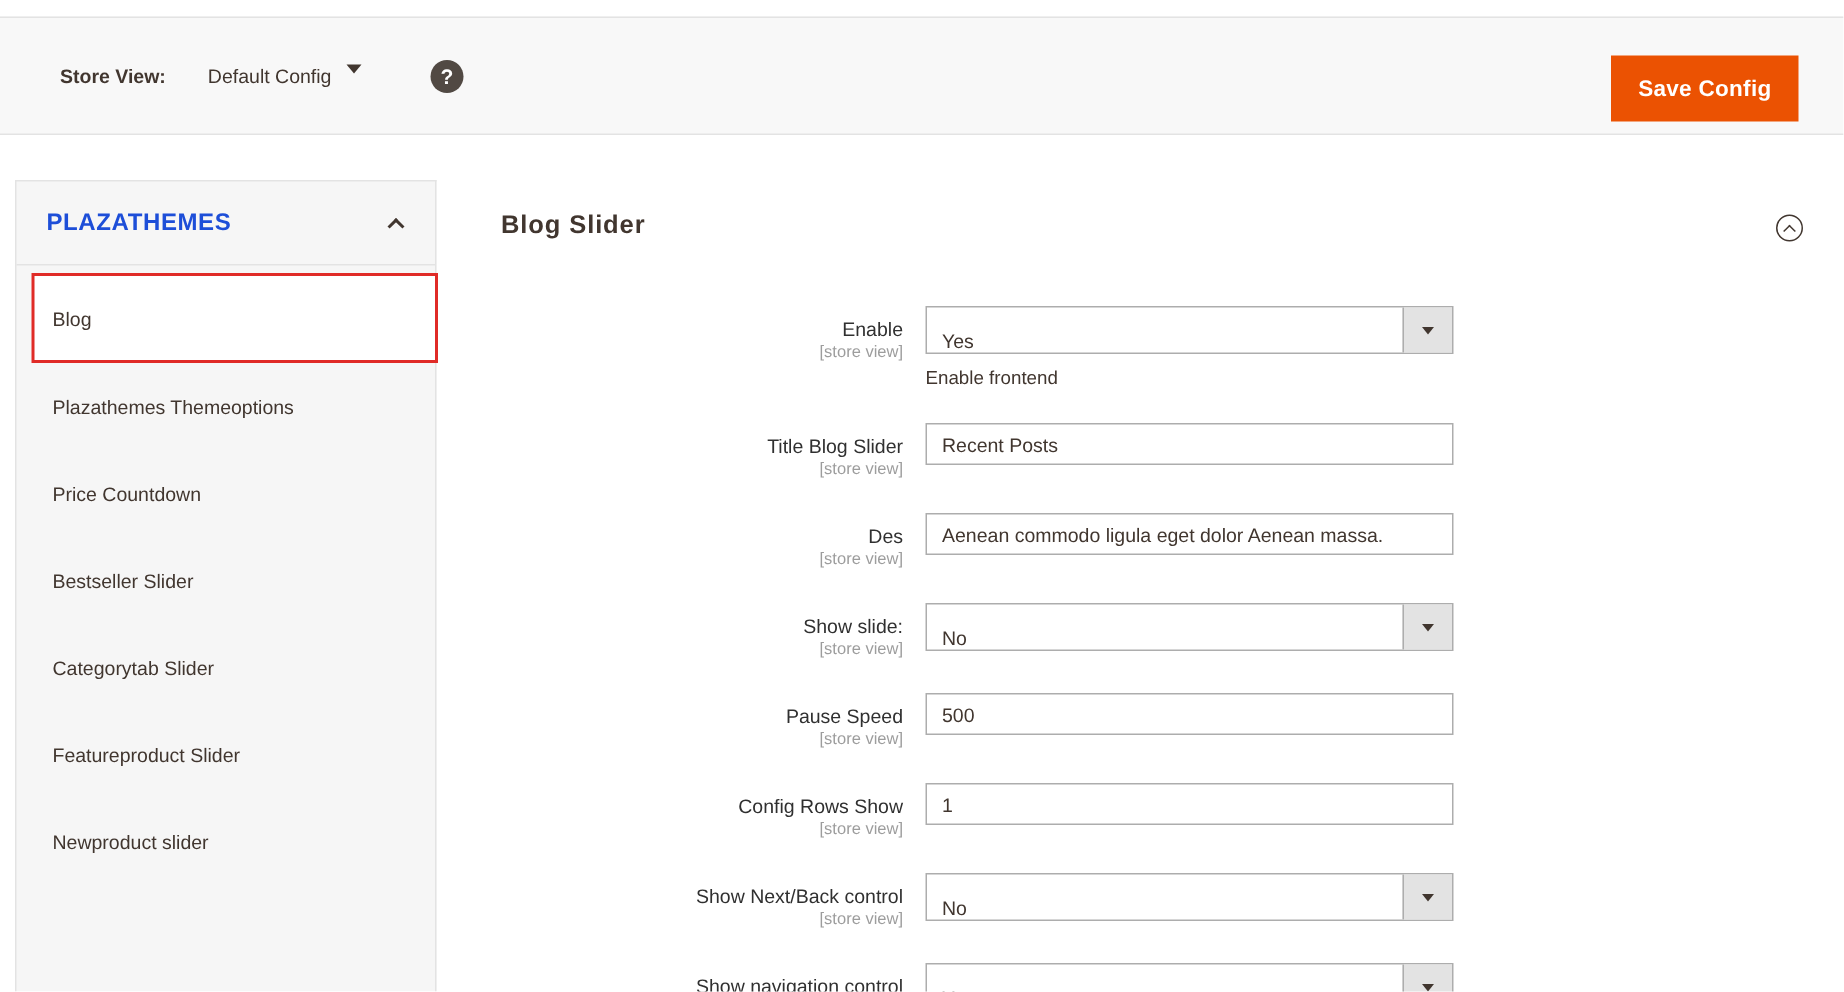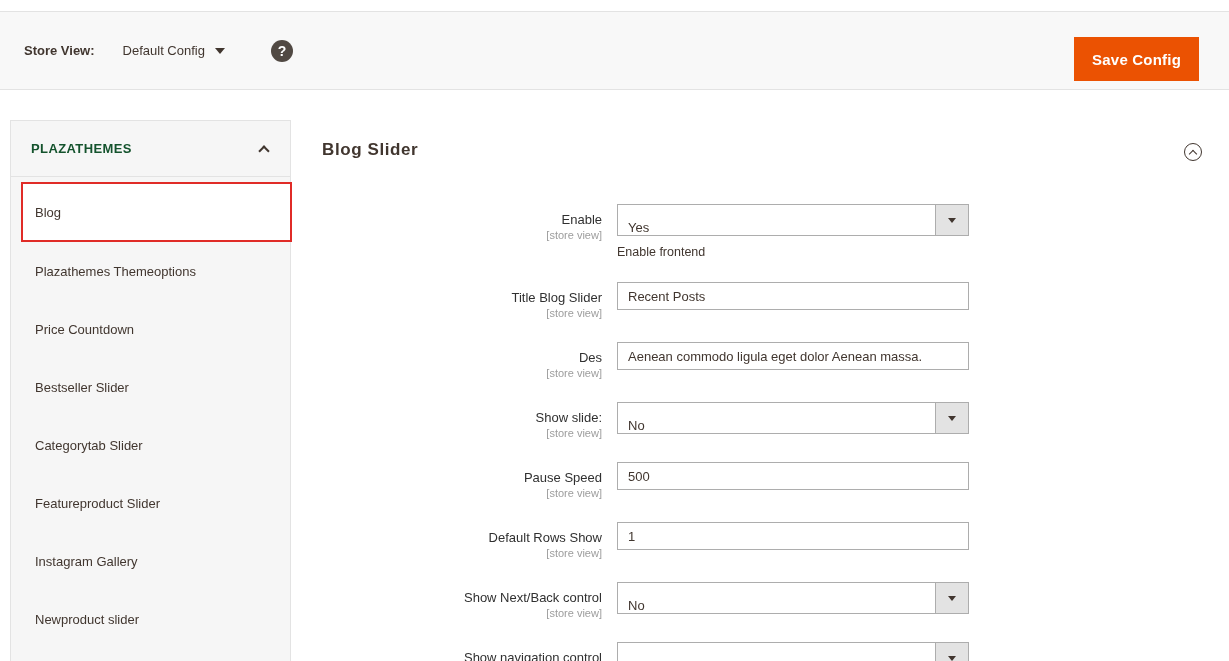--- a/index.html
+++ b/index.html
@@ -18,31 +18,31 @@
     position: absolute;
     top: 11px; left: 0; right: 0;
     height: 79px;
     background: #f8f8f8;
     border-top: 1px solid #e3e3e3;
     border-bottom: 1px solid #e3e3e3;
     display: flex;
     align-items: center;
   }
   .store-view-label {
-    margin-left: 24px;
+    margin-left: 40px;
     font-size: 13px;
     font-weight: bold;
     color: #41362f;
   }
   .store-view-select {
     margin-left: 28px;
     font-size: 13px;
     color: #41362f;
     display: flex;
-    align-items: center;
+    align-items: flex-start;
     gap: 10px;
     cursor: pointer;
   }
   .caret-down {
     width: 0; height: 0;
     border-left: 5px solid transparent;
     border-right: 5px solid transparent;
     border-top: 6px solid #41362f;
   }
   .help-btn {
@@ -89,24 +89,24 @@
   .sidebar-header {
     height: 56px;
     display: flex;
     align-items: center;
     justify-content: space-between;
     padding: 0 22px 0 20px;
     border-bottom: 1px solid #e3e3e3;
     cursor: pointer;
   }
   .sidebar-header-label {
-    font-size: 13px;
+    font-size: 16px;
     font-weight: bold;
     letter-spacing: .4px;
-    color: #14532d;
+    color: #1d4ed8;
   }
   .chev-up {
     width: 8px; height: 8px;
     border-top: 2px solid #41362f;
     border-right: 2px solid #41362f;
     transform: rotate(-45deg);
     margin-top: 4px;
   }
   .sidebar-item {
     height: 58px;
@@ -121,21 +121,21 @@
     background: #ffffff;
     border: 2px solid #e02b27;
     margin: 5px -2px 0 10px;
     height: 60px;
     padding-left: 12px;
   }
 
   
   .page-title {
     position: absolute;
-    left: 322px;
+    left: 334px;
     top: 140px;
     font-size: 17px;
     font-weight: 600;
     letter-spacing: .6px;
     color: #41362f;
   }
   .collapse-btn {
     position: absolute;
     left: 1184px;
     top: 143px;
@@ -261,23 +261,20 @@
       <div class="sidebar-item">
     <span>Bestseller Slider</span>
   </div>
       <div class="sidebar-item">
     <span>Categorytab Slider</span>
   </div>
       <div class="sidebar-item">
     <span>Featureproduct Slider</span>
   </div>
       <div class="sidebar-item">
-    <span>Instagram Gallery</span>
-  </div>
-      <div class="sidebar-item">
     <span>Newproduct slider</span>
   </div>
     </div>
 </div>
 
 <div class="page-title">Blog Slider</div>
 <div class="collapse-btn">
   <span class="chev-up"></span>
 </div>
 
@@ -341,21 +338,21 @@
       <div class="field-scope">[store view]</div>
     </div>
     <div class="row-field">
       
       <input class="text-input" type="text" value="500" style="">
       
     </div>
   </div>
     <div class="form-row">
     <div class="row-label">
-      <div class="field-label">Default Rows Show</div>
+      <div class="field-label">Config Rows Show</div>
       <div class="field-scope">[store view]</div>
     </div>
     <div class="row-field">
       
       <input class="text-input" type="text" value="1" style="">
       
     </div>
   </div>
     <div class="form-row">
     <div class="row-label">

